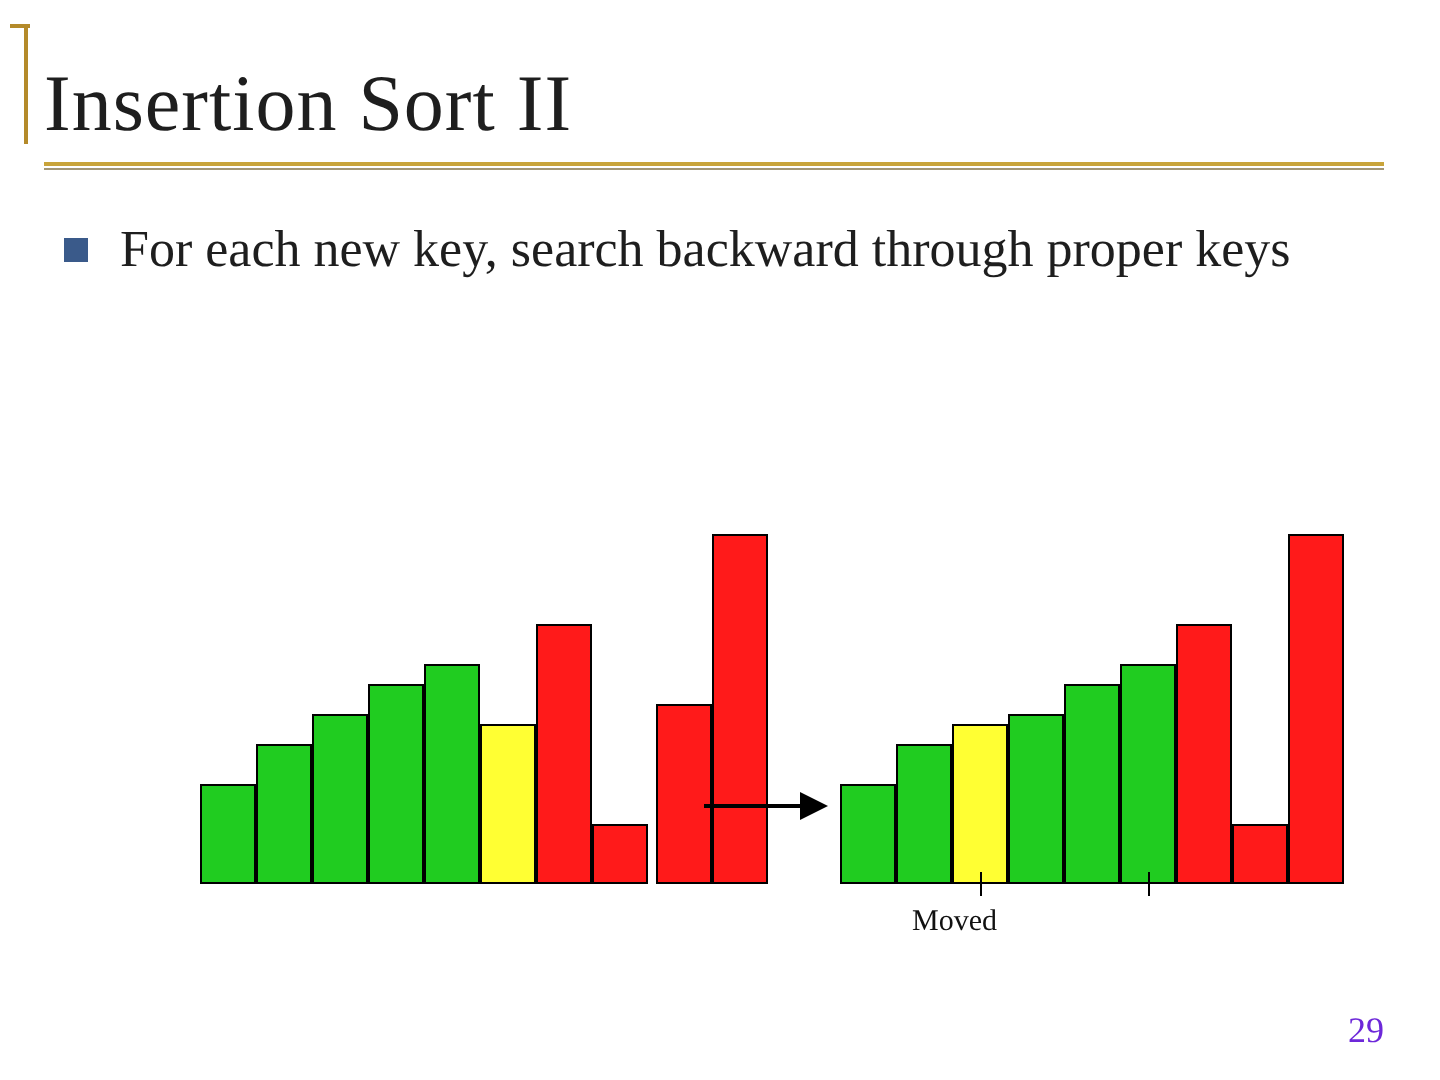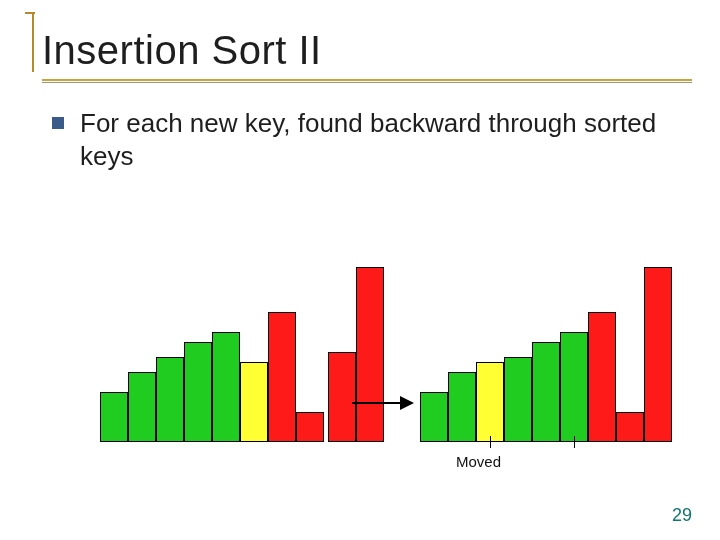--- a/index.html
+++ b/index.html
@@ -10,21 +10,22 @@
     background: #fff;
     font-family: Arial, Helvetica, sans-serif;
     position: relative;
     overflow: hidden;
   }
   .slide {
     width: 720px;
     height: 540px;
     background: #fff;
     position: relative;
-    padding: 14px 28px 0 36px;
+    padding: 14px 28px 0 16px;
+    font-family: Liberation Serif, serif;
   }
   .title-wrap {
     position: relative;
     padding-top: 14px;
   }
   .tick-ornament {
     position: absolute;
     left: -14px;
     top: 0;
     width: 18px;
@@ -123,42 +124,42 @@
     bottom: 20px;
     width: 1px;
     height: 12px;
     background: #000;
   }
   .page-num {
     position: absolute;
     right: 28px;
     bottom: 14px;
     font-size: 18px;
-    color: #0f766e;
+    color: #6d28d9;
   }
 </style>
 </head>
 <body>
 
 <div class="slide">
 
   <div class="title-wrap">
     <div class="tick-ornament">
       <div class="top-nub"></div>
       <div class="vline"></div>
     </div>
     <h1 class="title">Insertion Sort II</h1>
     <div class="rule-gold"></div>
     <div class="rule-dark"></div>
   </div>
 
   <div class="bullets" id="bullets">
       <div class="bullet-item">
         <div class="bullet-mark"></div>
-        <div class="bullet-text">For each new key, found backward through sorted keys</div>
+        <div class="bullet-text">For each new key, search backward through proper keys</div>
       </div>
     </div>
 
   <div class="charts">
     <div class="chart-area chart-left" id="chart0">
         <div class="bar green" style="left: 0px; width: 28px; height: 50px;"></div>
         <div class="bar green" style="left: 28px; width: 28px; height: 70px;"></div>
         <div class="bar green" style="left: 56px; width: 28px; height: 85px;"></div>
         <div class="bar green" style="left: 84px; width: 28px; height: 100px;"></div>
         <div class="bar green" style="left: 112px; width: 28px; height: 110px;"></div>

